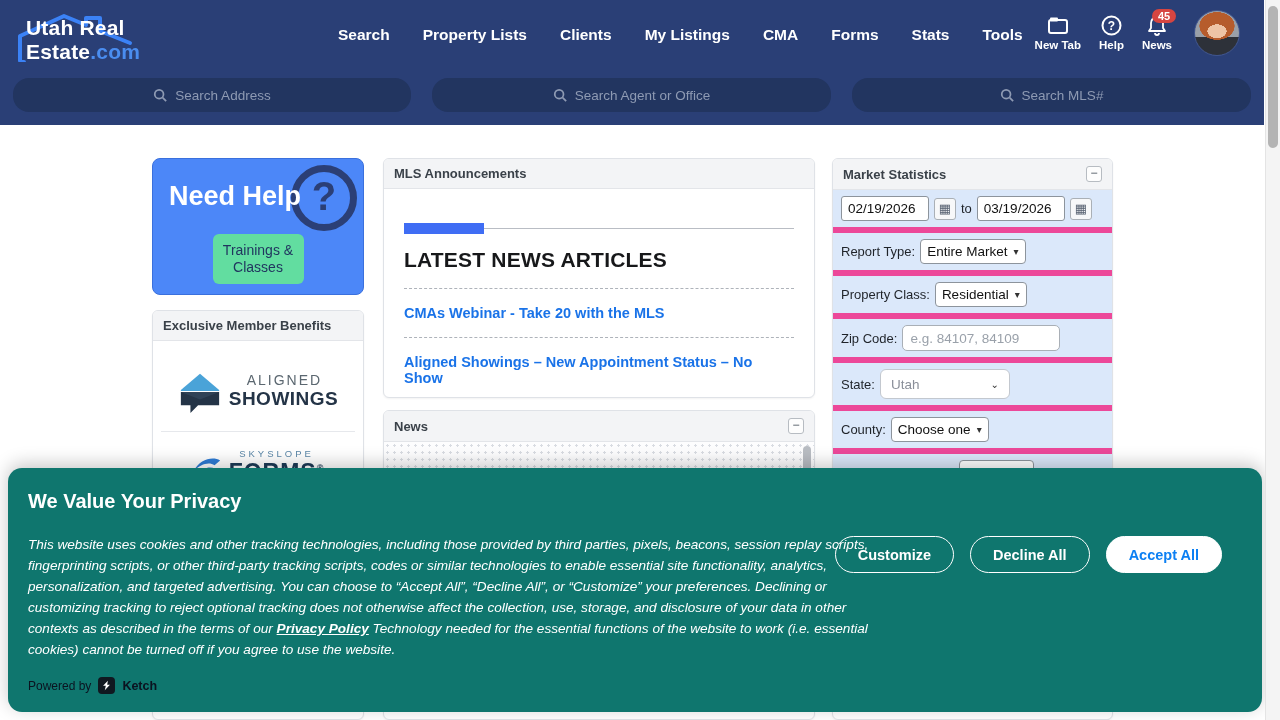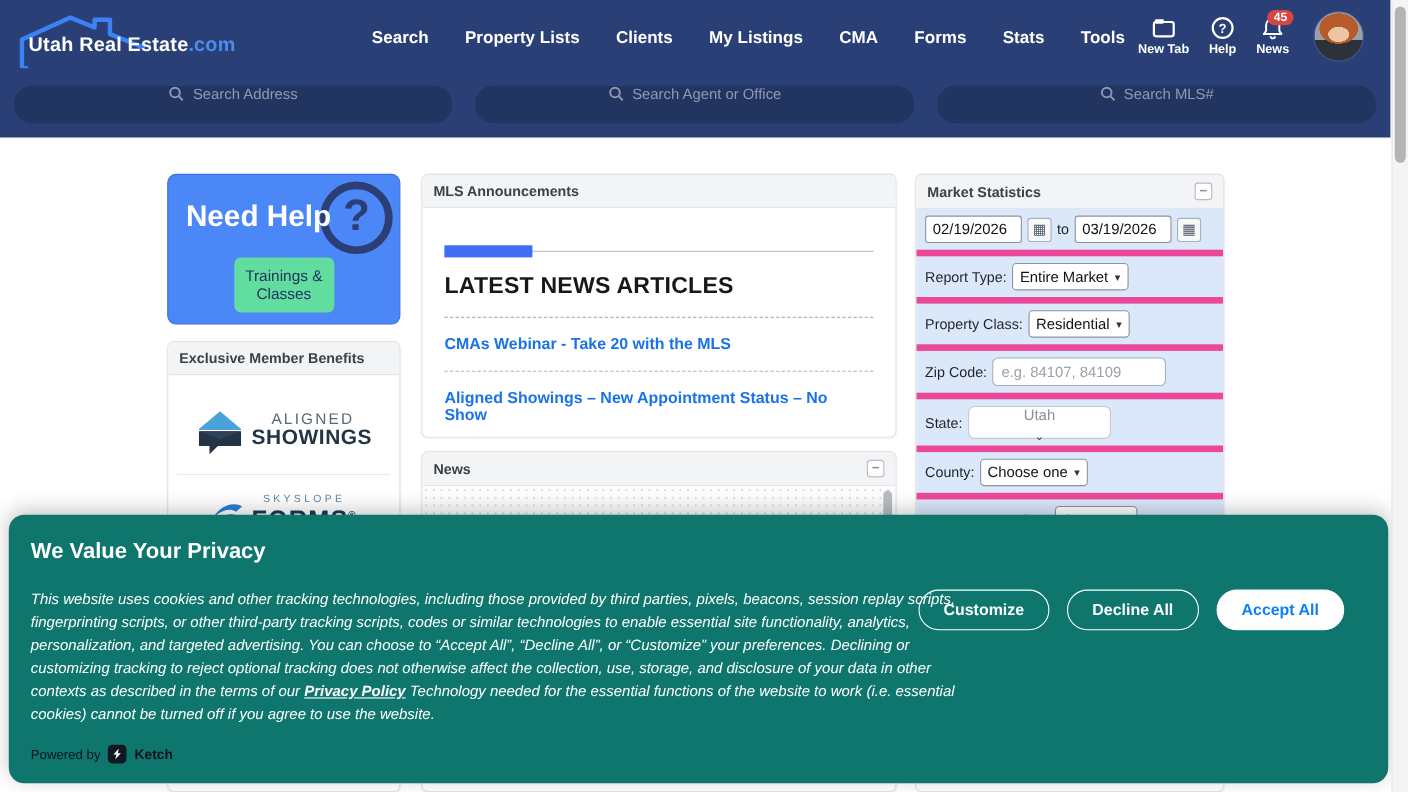--- a/index.html
+++ b/index.html
@@ -4,37 +4,37 @@
 <style>
   * { margin:0; padding:0; box-sizing:border-box; }
   html,body { width:1280px; height:720px; overflow:hidden; }
   body { font-family:"Liberation Sans", sans-serif; background:#ffffff; position:relative; }
 
   
   .header { position:absolute; left:0; top:0; width:1264px; height:125px; background:#2a3f76; }
   .header-top { position:absolute; left:0; top:0; width:100%; height:70px; display:flex; align-items:center; }
   .logo { position:relative; margin-left:12px; width:230px; height:54px; display:flex; align-items:center; }
   .logo svg { position:absolute; left:0; top:2px; }
-  .logo-text { position:relative; margin-left:14px; margin-top:10px; font-size:18px; font-weight:bold; color:#ffffff; letter-spacing:.2px; }
+  .logo-text { position:relative; margin-left:14px; margin-top:10px; font-size:21px; font-weight:bold; color:#ffffff; letter-spacing:.2px; }
   .logo-text .dotcom { color:#4a8df0; }
   .main-nav { display:flex; gap:33px; margin-left:96px; }
   .main-nav .nav-item { color:#ffffff; font-size:15.5px; font-weight:bold; cursor:pointer; white-space:nowrap; }
   .header-actions { position:absolute; right:24px; top:10px; display:flex; align-items:center; gap:18px; }
   .action { display:flex; flex-direction:column; align-items:center; gap:3px; color:#fff; cursor:pointer; position:relative; }
   .action-label { font-size:11.5px; font-weight:bold; }
   .badge { position:absolute; top:-6px; left:10px; background:#d64541; color:#fff; font-size:11px; font-weight:bold; border-radius:9px; padding:1px 6px; }
   .avatar { width:46px; height:46px; border-radius:50%; margin-left:4px; cursor:pointer; border:1px solid #41568f; overflow:hidden;
     background:
       radial-gradient(ellipse 36% 26% at 50% 46%, #eec4a5 0 60%, rgba(0,0,0,0) 61%),
       radial-gradient(ellipse 66% 52% at 50% 34%, #b65c2c 0 60%, rgba(0,0,0,0) 61%),
       linear-gradient(#9aa0a8 0 58%, #2d3139 58%); }
 
   
   .search-row { position:absolute; top:78px; left:0; width:1264px; display:flex; }
-  .search-box { height:34px; background:#223560; border-radius:16px; display:flex; justify-content:center; gap:8px; color:#8e9ab3; font-size:13.5px; cursor:text; }
+  .search-box { height:34px; background:#223560; border-radius:16px; display:flex; align-items:center; justify-content:center; gap:8px; color:#8e9ab3; font-size:13.5px; cursor:text; }
   .sb1 { position:absolute; left:13px;  width:398px; }
   .sb2 { position:absolute; left:432px; width:399px; }
   .sb3 { position:absolute; left:852px; width:399px; }
 
   
   .card { position:absolute; background:#fff; border:1px solid #dfe2e7; border-radius:6px; box-shadow:0 1px 2px rgba(0,0,0,.05); overflow:hidden; }
   .card-header { background:#f3f4f6; border-bottom:1px solid #e3e5e9; padding:7px 10px; font-size:13px; font-weight:bold; color:#3a4149; display:flex; align-items:center; justify-content:space-between; }
   .collapse-btn { width:16px; height:16px; border:1px solid #b7bcc2; border-radius:3px; background:#fdfdfd; color:#8a9097; font-size:12px; line-height:13px; text-align:center; cursor:pointer; }
 
   
@@ -75,21 +75,21 @@
 
   
   .market { left:832px; top:158px; width:281px; height:562px; }
   .ms-filters { background:#dbe8fa; }
   .ms-row { padding:6px 8px; border-bottom:6px solid #ec4899; display:flex; align-items:center; gap:5px; font-size:13px; color:#1f2329; flex-wrap:nowrap; }
   .ms-label { white-space:nowrap; }
   .date-input { width:88px; height:25px; border:1px solid #8d949c; border-radius:3px; background:#fff; font-size:13.5px; color:#111; display:flex; align-items:center; padding-left:6px; cursor:text; }
   .cal-btn { width:22px; height:22px; border:1px solid #aab0b6; border-radius:3px; background:#f7f8f9; color:#5d6possible570; font-size:13px; line-height:20px; text-align:center; color:#566070; cursor:pointer; }
   .fake-select { height:25px; border:1px solid #8d949c; border-radius:4px; background:#fff; display:inline-flex; align-items:center; gap:6px; padding:0 6px; font-size:13.5px; color:#111; cursor:pointer; }
   .fake-select .chev { font-size:10px; color:#333; }
-  .state-select { width:130px; height:30px; border:1px solid #c3c8cf; border-radius:6px; color:#8a8f99; justify-content:space-between; padding:0 10px;flex-direction:column; }
+  .state-select { width:130px; height:30px; border:1px solid #c3c8cf; border-radius:6px; color:#8a8f99; justify-content:space-between; padding:0 10px; }
   .zip-input { width:158px; height:26px; border:1px solid #a9afb6; border-radius:5px; font-size:13.5px; padding:0 7px; color:#111; font-family:"Liberation Sans",sans-serif; }
   .zip-input::placeholder { color:#9aa1aa; }
   .ms-results { padding:10px 12px 4px; }
   .ms-results-title { font-size:13.5px; font-weight:bold; color:#44506b; margin-bottom:10px; }
   .ms-stat-row { display:flex; justify-content:space-between; font-size:13.5px; color:#1f2329; padding:2px 2px; }
 
   
   .clip-heading { position:absolute; left:420px; top:703px; width:360px; height:17px; overflow:hidden; font-size:34px; font-weight:bold; color:#07584e; letter-spacing:2px; white-space:nowrap; }
   .mls-fragment { position:absolute; left:905px; top:708px; font-size:11.5px; color:#6b7075; white-space:nowrap; }
   .frag-scroll { position:absolute; left:1103px; top:705px; width:7px; height:15px; background:#c2c6cb; border-radius:3px; }

